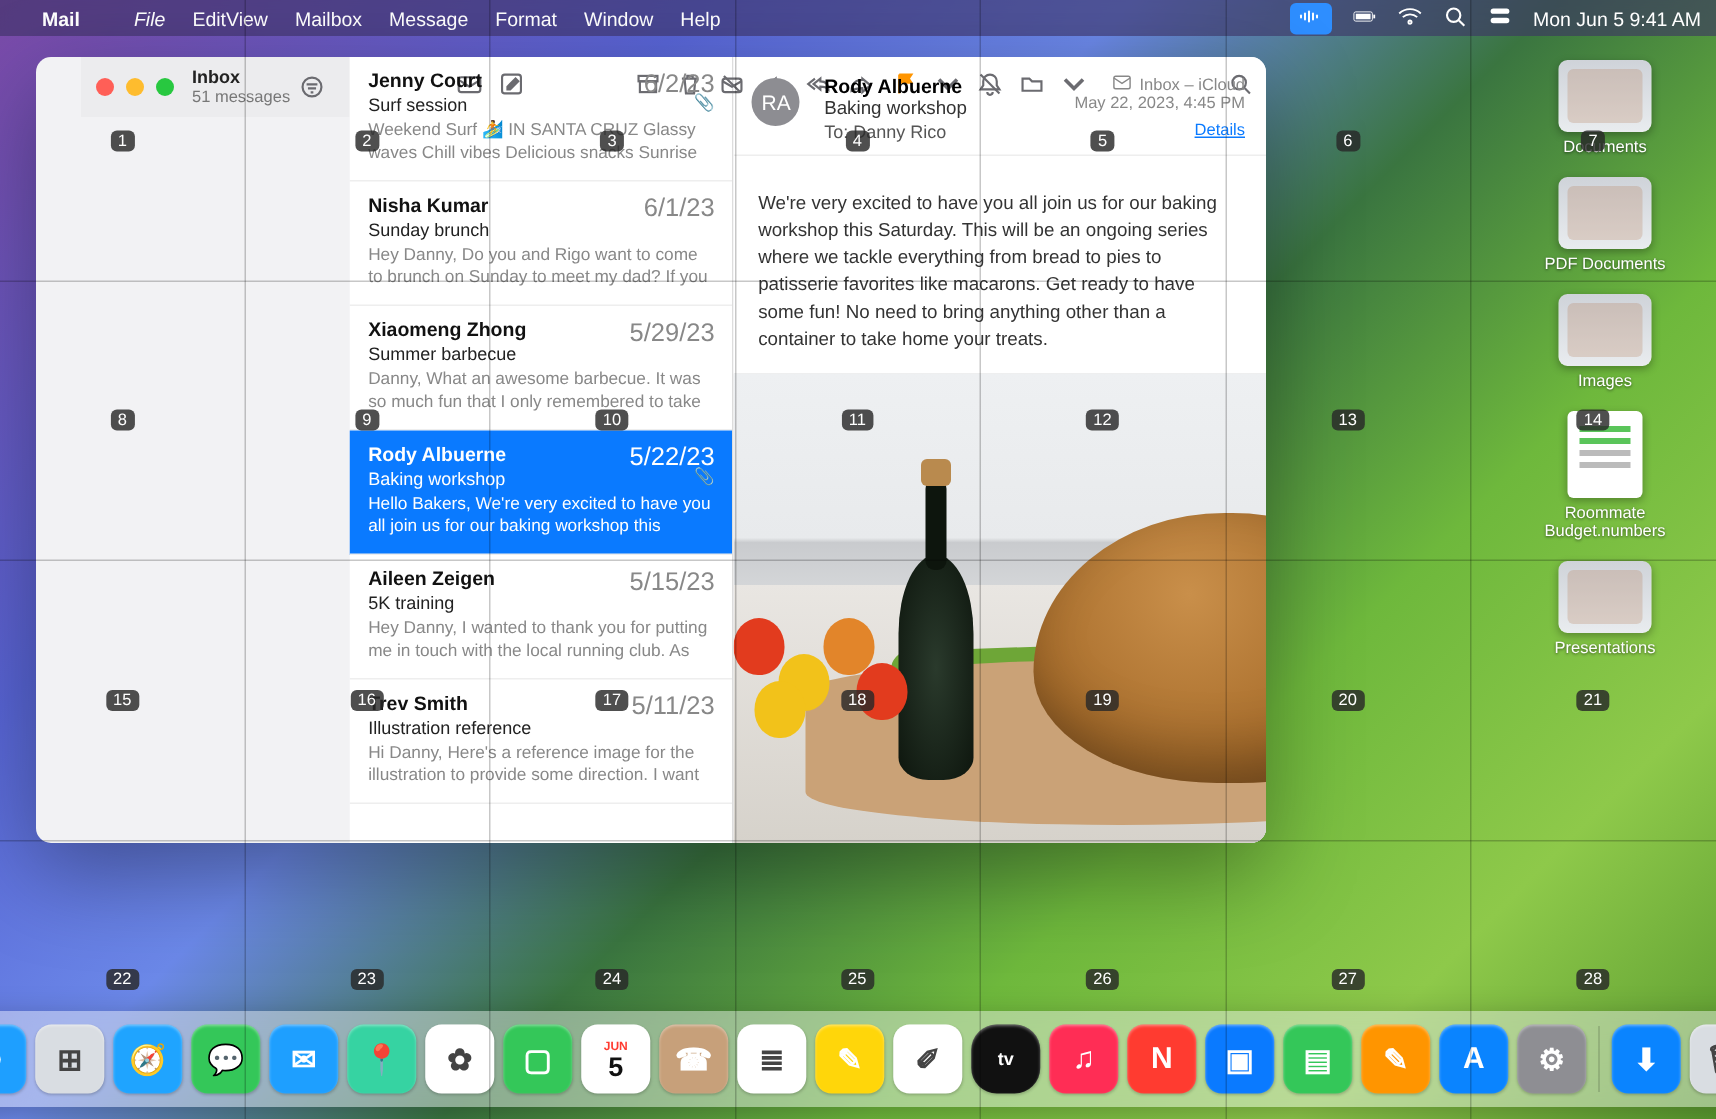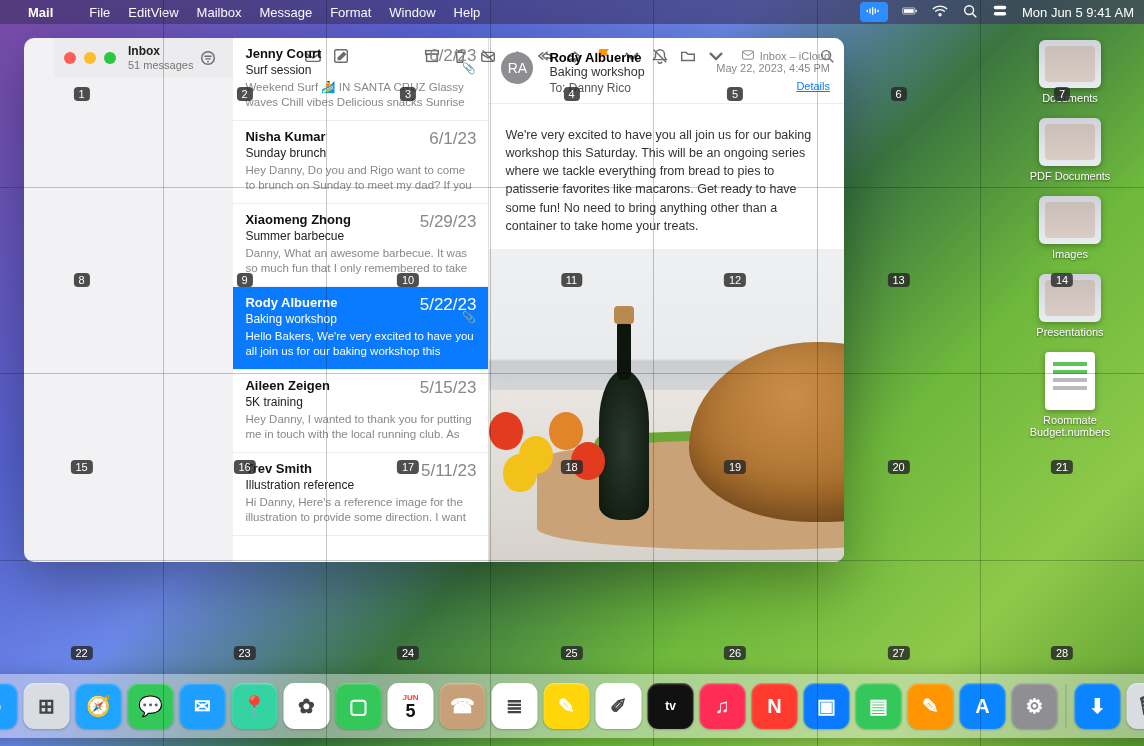--- a/index.html
+++ b/index.html
@@ -96,21 +96,21 @@
 .gl-h{position:absolute;left:0;right:0;height:1px;background:rgba(0,0,0,.22);}
 .gnum{position:absolute; transform:translate(-50%,-50%); background:rgba(40,40,40,.82); color:#fff; font-size:11px; padding:1px 5px; border-radius:4px; pointer-events:none;}
 </style>
 </head>
 <body>
 
 <div class="menubar">
   <div class="left">
     <span class="apple"></span>
     <b>Mail</b>
-    <span id="mb-items"><span style="margin-left: 18px;">File</span><span style="margin-left: 18px;">Edit</span><span style="">View</span><span style="margin-left: 18px;">Mailbox</span><span style="margin-left: 18px;">Message</span><span style="margin-left: 18px;">Format</span><span style="margin-left: 18px;">Window</span><span style="margin-left: 18px;">Help</span></span>
+    <span id="mb-items"><span style="margin-left: 18px; font-style: italic;">File</span><span style="margin-left: 18px;">Edit</span><span style="">View</span><span style="margin-left: 18px;">Mailbox</span><span style="margin-left: 18px;">Message</span><span style="margin-left: 18px;">Format</span><span style="margin-left: 18px;">Window</span><span style="margin-left: 18px;">Help</span></span>
   </div>
   <div class="right">
     <span class="ctl">
       <svg viewBox="0 0 24 12">
           <rect x="1" y="4" width="2" height="4" rx="1"></rect>
           <rect x="5" y="2" width="2" height="8" rx="1"></rect>
           <rect x="9" y="0" width="2" height="12" rx="1"></rect>
           <rect x="13" y="2" width="2" height="8" rx="1"></rect>
           <rect x="17" y="4" width="2" height="4" rx="1"></rect>
         </svg>
@@ -317,47 +317,47 @@
     </div>
     <div class="d-icon">
       <div class="folder"></div>
       <div>PDF Documents</div>
     </div>
     <div class="d-icon">
       <div class="folder"></div>
       <div>Images</div>
     </div>
     <div class="d-icon">
+      <div class="doc"></div>
+      <div>Roommate Budget.numbers</div>
+    </div>
+    <div class="d-icon">
       <div class="folder"></div>
       <div>Presentations</div>
-    </div>
-    <div class="d-icon">
-      <div class="doc"></div>
-      <div>Roommate Budget.numbers</div>
     </div>
   </div>
 
 <div class="dock" id="dock">
     <div class="app" style="background: rgb(30, 159, 255);">☻</div>
     <div class="app" style="background: rgb(217, 221, 226); color: rgb(68, 68, 68);">⊞</div>
     <div class="app" style="background: rgb(31, 164, 255);">🧭</div>
     <div class="app" style="background: rgb(52, 199, 89);">💬</div>
     <div class="app" style="background: rgb(30, 159, 255);">✉</div>
     <div class="app" style="background: rgb(54, 211, 162);">📍</div>
     <div class="app" style="background: rgb(255, 255, 255); color: rgb(68, 68, 68);">✿</div>
     <div class="app" style="background: rgb(52, 199, 89);">▢</div>
     <div class="app" style="background: rgb(255, 255, 255); color: rgb(68, 68, 68); flex-direction: column;">
       <div style="font-size:8px;color:#ff3b30;font-weight:700">JUN</div>
       <div style="color:#111;font-size:18px;line-height:1">5</div>
     </div>
     <div class="app" style="background: rgb(199, 160, 122);">☎</div>
     <div class="app" style="background: rgb(255, 255, 255); color: rgb(68, 68, 68);">≣</div>
     <div class="app" style="background: rgb(255, 214, 10);">✎</div>
     <div class="app" style="background: rgb(255, 255, 255); color: rgb(68, 68, 68);">✐</div>
-    <div class="app" style="background: rgb(17, 17, 17); font-size: 12px;">tv</div>
+    <div class="app" style="background: rgb(17, 17, 17); font-size: 12px; border-radius: 17px;">tv</div>
     <div class="app" style="background: rgb(255, 45, 85);">♫</div>
     <div class="app" style="background: rgb(255, 59, 48);">N</div>
     <div class="app" style="background: rgb(10, 122, 255);">▣</div>
     <div class="app" style="background: rgb(52, 199, 89);">▤</div>
     <div class="app" style="background: rgb(255, 149, 0);">✎</div>
     <div class="app" style="background: rgb(10, 132, 255);">A</div>
     <div class="app" style="background: rgb(142, 142, 147);">⚙</div>
     <div class="sep"></div>
     <div class="app" style="background: rgb(10, 132, 255);">⬇</div>
     <div class="app" style="background: rgb(217, 221, 226); color: rgb(68, 68, 68);">🗑</div>

